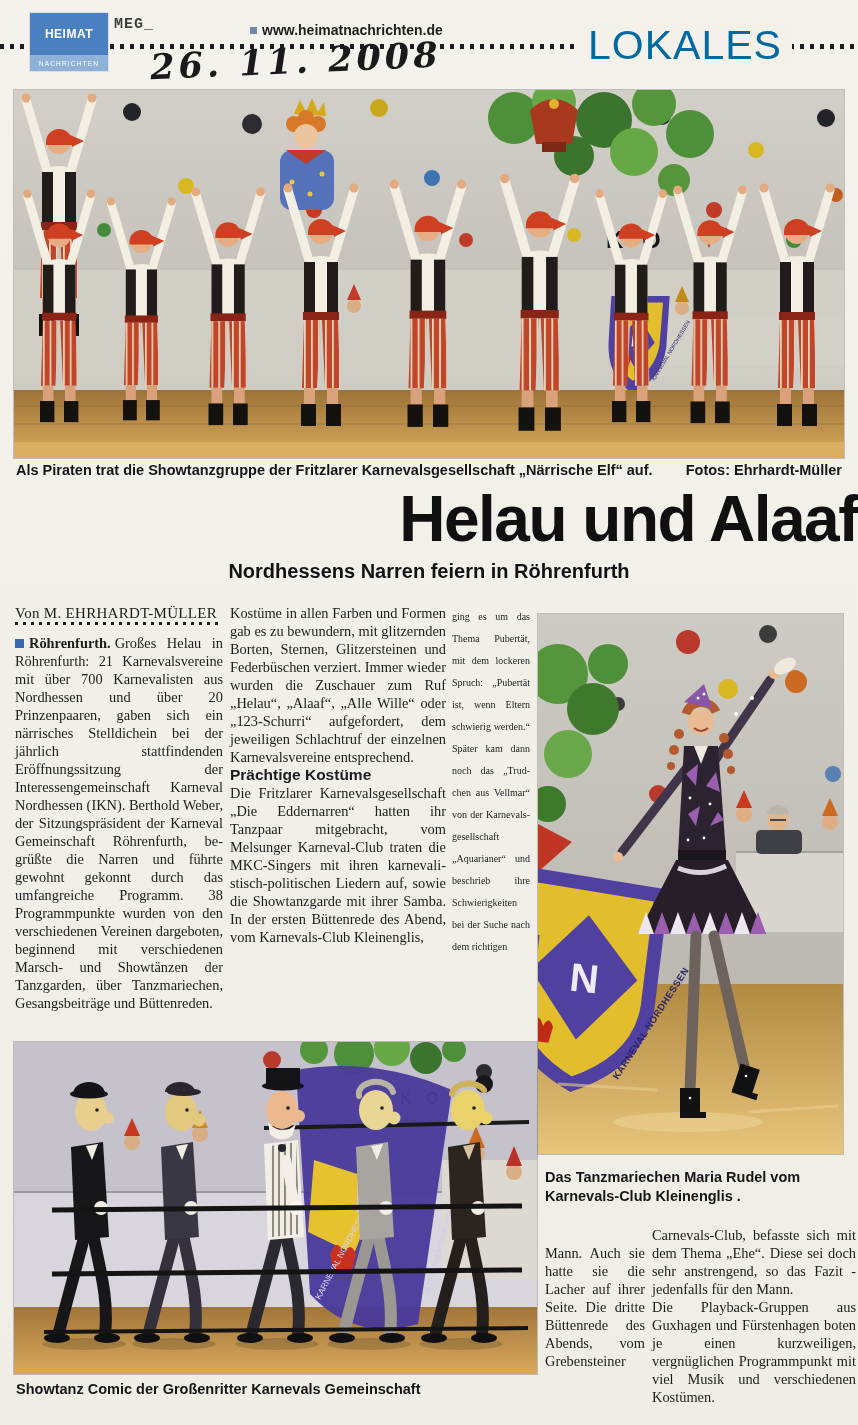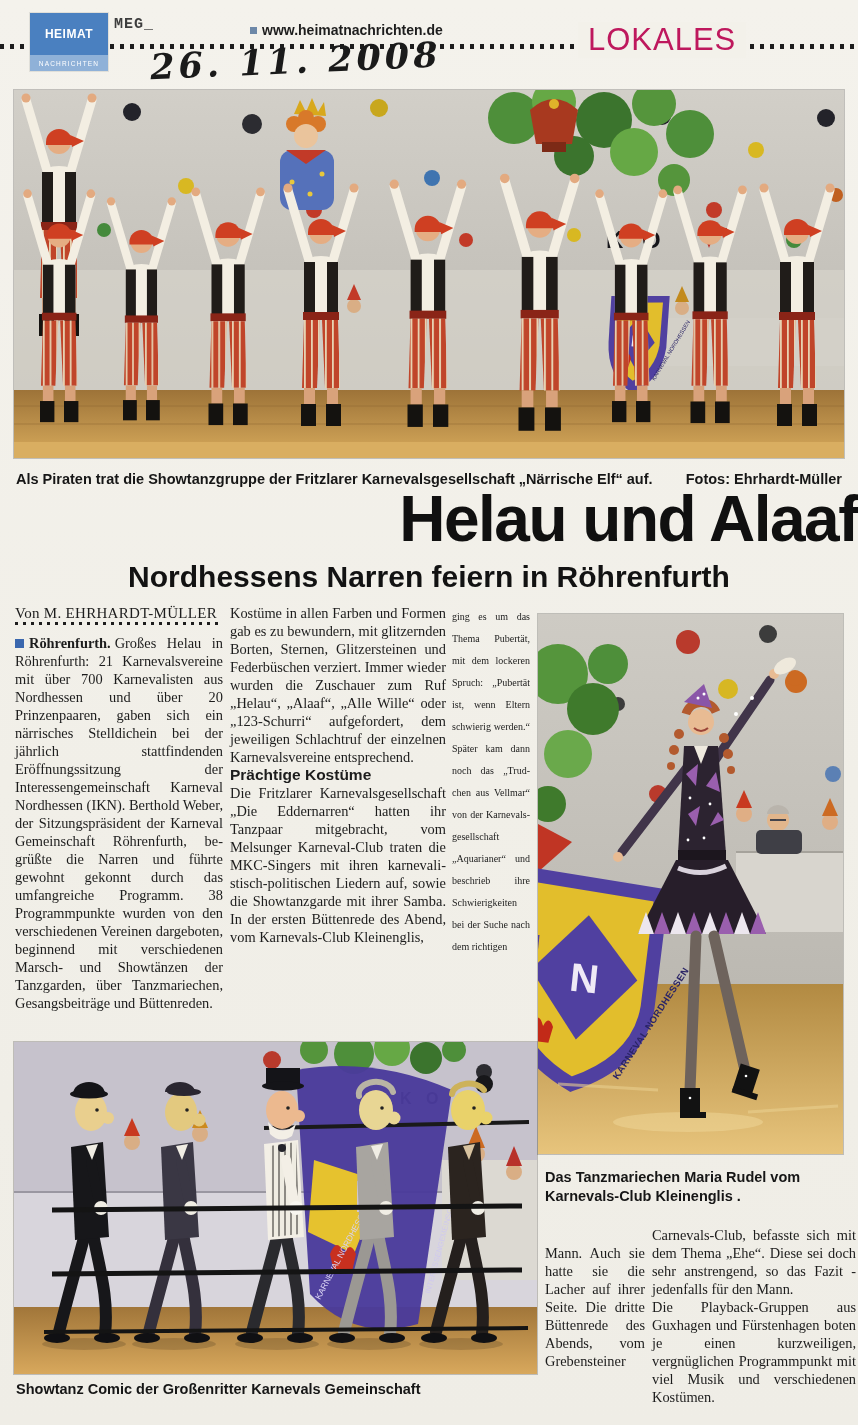--- a/index.html
+++ b/index.html
@@ -14,37 +14,37 @@
   .logo-top{height:42px;display:flex;align-items:center;justify-content:center;
     color:#fff;font-family:"Liberation Sans",sans-serif;font-weight:bold;font-size:12px;letter-spacing:.5px;}
   .logo-bot{height:16px;display:flex;align-items:center;justify-content:center;background:#8fb1d8;
     color:#fff;font-family:"Liberation Sans",sans-serif;font-size:6.5px;letter-spacing:1.2px;}
   .meg{left:114px;top:16px;font-family:Liberation Mono, monospace;font-weight:bold;
        font-size:15px;color:#3d3d3d;letter-spacing:1px;}
   .urlrow{left:226px;top:22px;display:flex;align-items:center;gap:5px;z-index:3;
     font-family:"Liberation Sans",sans-serif;font-weight:bold;font-size:14px;color:#1d1d1d;padding-left:24px;}
   .sq{display:inline-block;width:7px;height:7px;background:#6d88a8;}
   .lokales{left:578px;top:22px;z-index:3;background:#f3f1ea;padding:0 10px;
-    font-family:"Liberation Sans",sans-serif;font-size:31px;font-weight:400;
-    letter-spacing:1px;color:#be185d;}
+    font-family:"Liberation Sans",sans-serif;font-size:41px;font-weight:400;
+    letter-spacing:1px;color:#0369a1;}
   .hand-date{left:150px;top:40px;z-index:3;font-family:"DejaVu Serif",serif;font-style:italic;
     font-weight:bold;font-size:35px;letter-spacing:4px;color:#1a1a1a;transform:rotate(-2.5deg);}
   
   .photo{z-index:2;outline:1px solid rgba(40,40,40,.25);background:#bbb;}
   .photo svg{display:block;}
   
   .cap{font-family:"Liberation Sans",sans-serif;font-weight:bold;font-size:14.5px;
        line-height:19px;color:#161616;}
-  .cap-row{left:16px;top:461px;width:826px;display:flex;justify-content:space-between;margin-top:9px;}
+  .cap-row{left:16px;top:461px;width:826px;display:flex;justify-content:space-between;}
   
   .headline{left:0;top:482px;width:858px;text-align:right;z-index:1;
     font-family:"Liberation Sans",sans-serif;font-weight:bold;font-size:64px;
     letter-spacing:-1.5px;color:#101010;}
   .subheadline{left:0;top:560px;width:858px;text-align:center;
-    font-family:"Liberation Sans",sans-serif;font-weight:bold;font-size:30px;color:#121212;}
+    font-family:"Liberation Sans",sans-serif;font-weight:bold;font-size:20px;color:#121212;}
   
   .col{z-index:1;font-size:14.4px;line-height:18px;text-align:justify;hyphens:manual;}
   .col p{margin:0;}
   .byline{font-size:15px;letter-spacing:.3px;margin:0 0 3px 0;text-align:left;}
   .byline-rule{height:3px;margin-bottom:9px;
     background:repeating-linear-gradient(90deg,#1d1d1d 0 3px,transparent 3px 8px);}
   .marker{display:inline-block;width:9px;height:9px;background:#3a67ae;margin-right:5px;}
   .lead-loc{font-weight:bold;margin-right:4px;}
   .crosshead{font-family:"Liberation Sans",sans-serif;font-weight:bold;font-size:15.5px;
     margin:10px 0 8px 0;}

